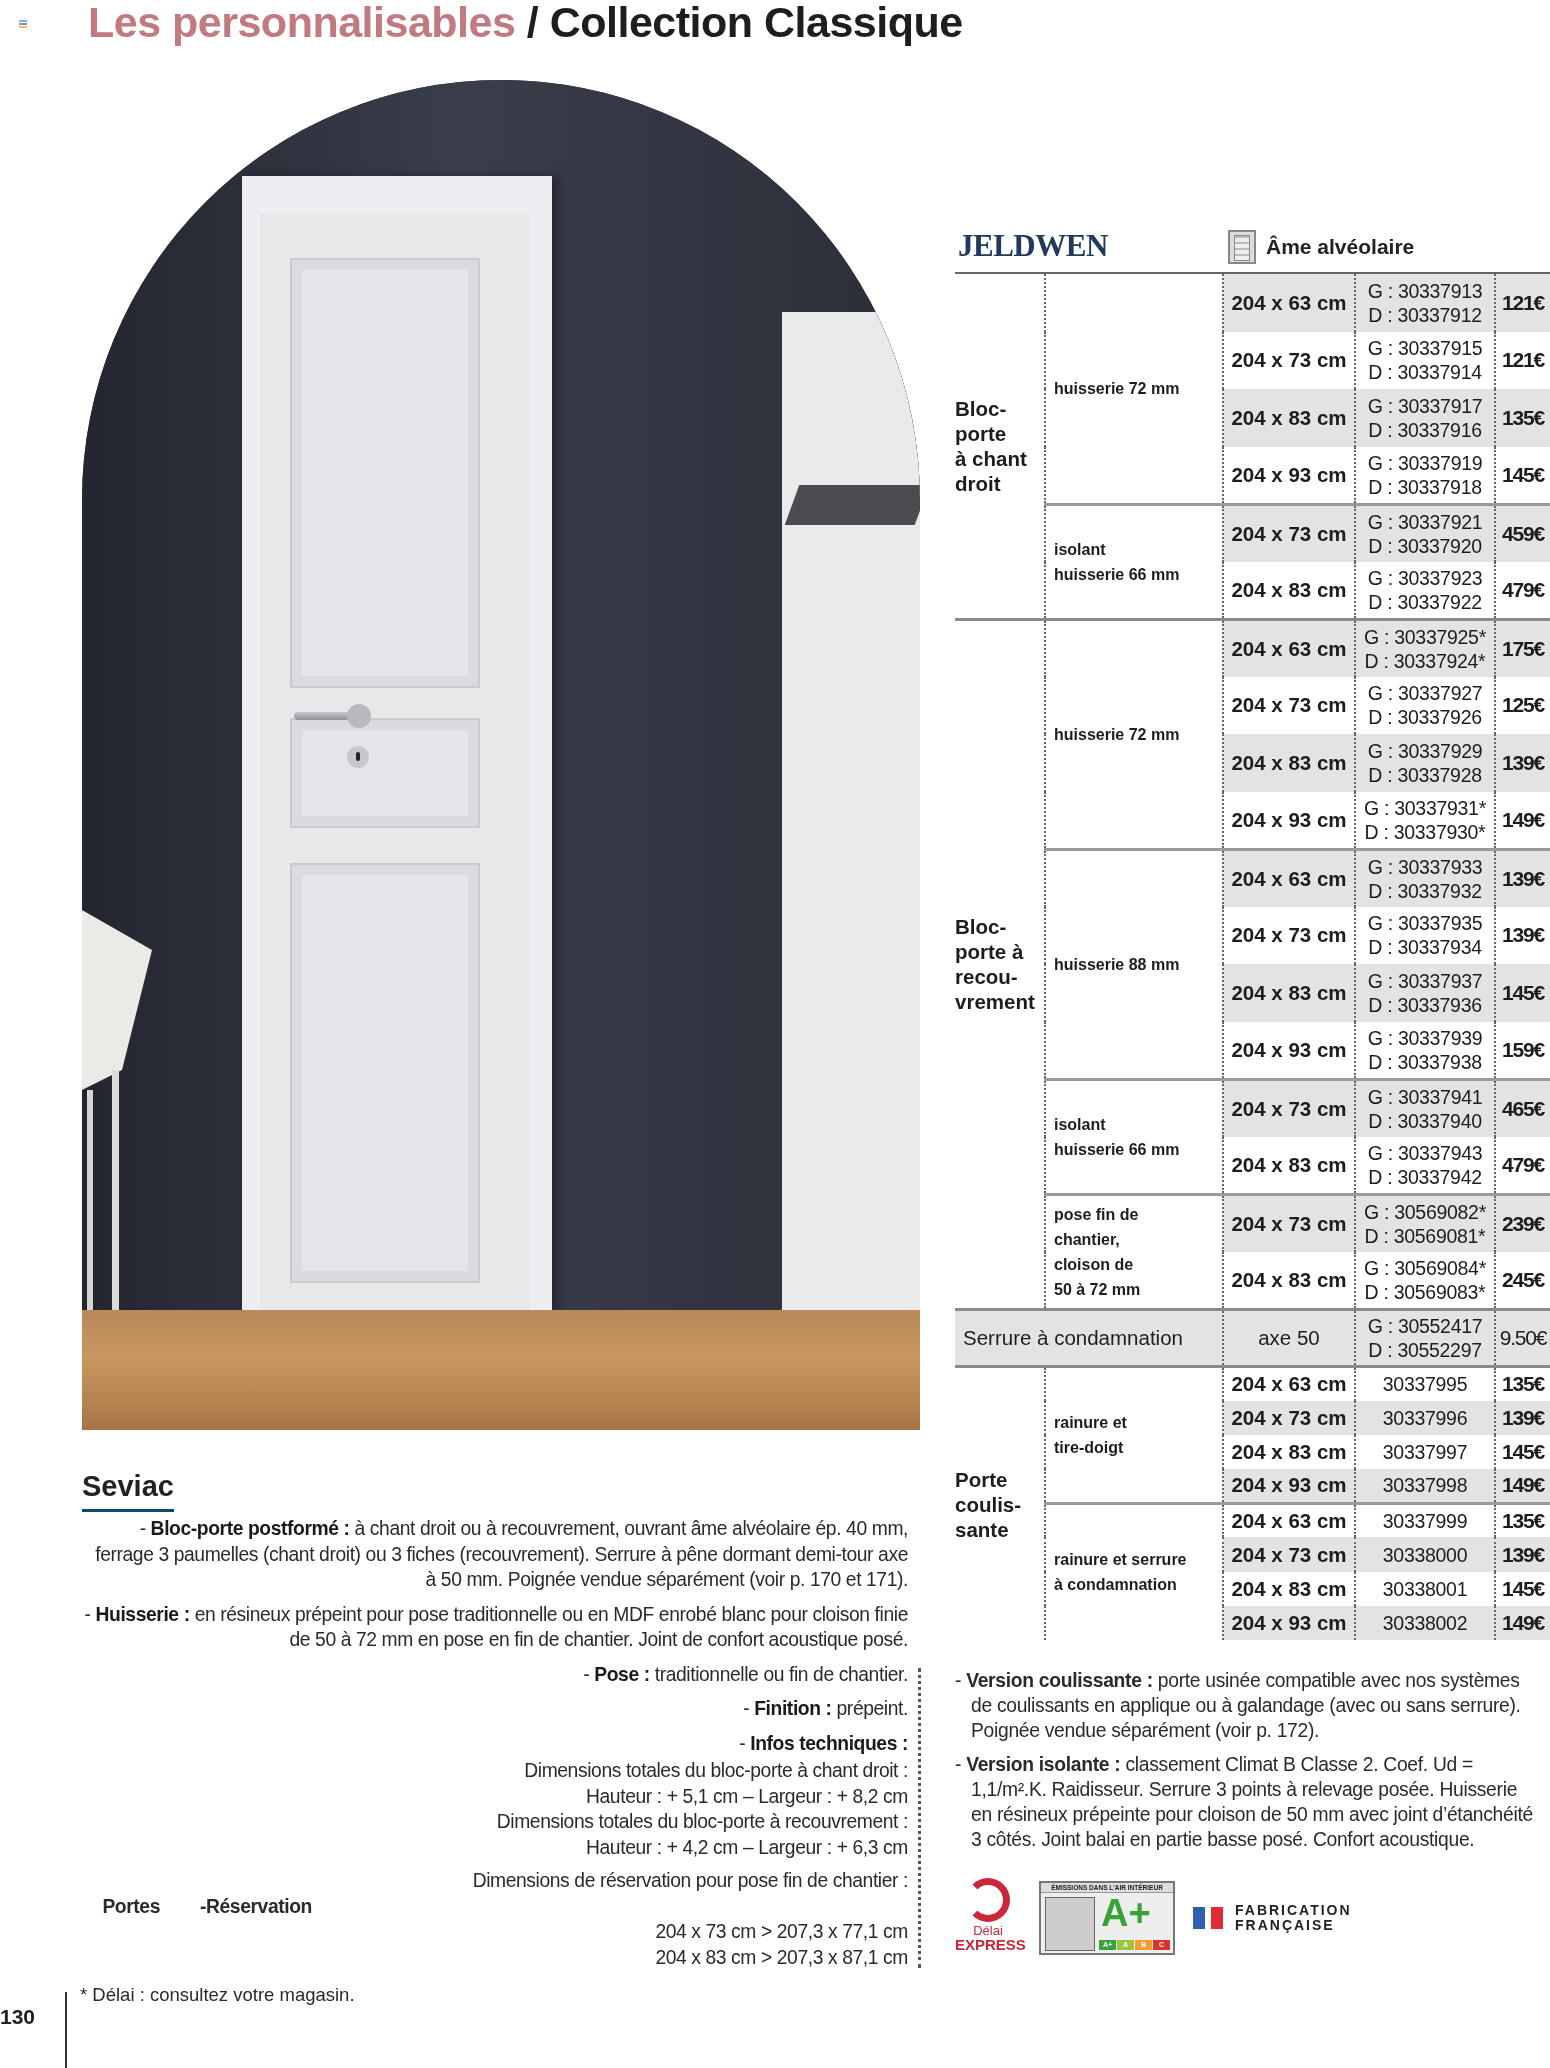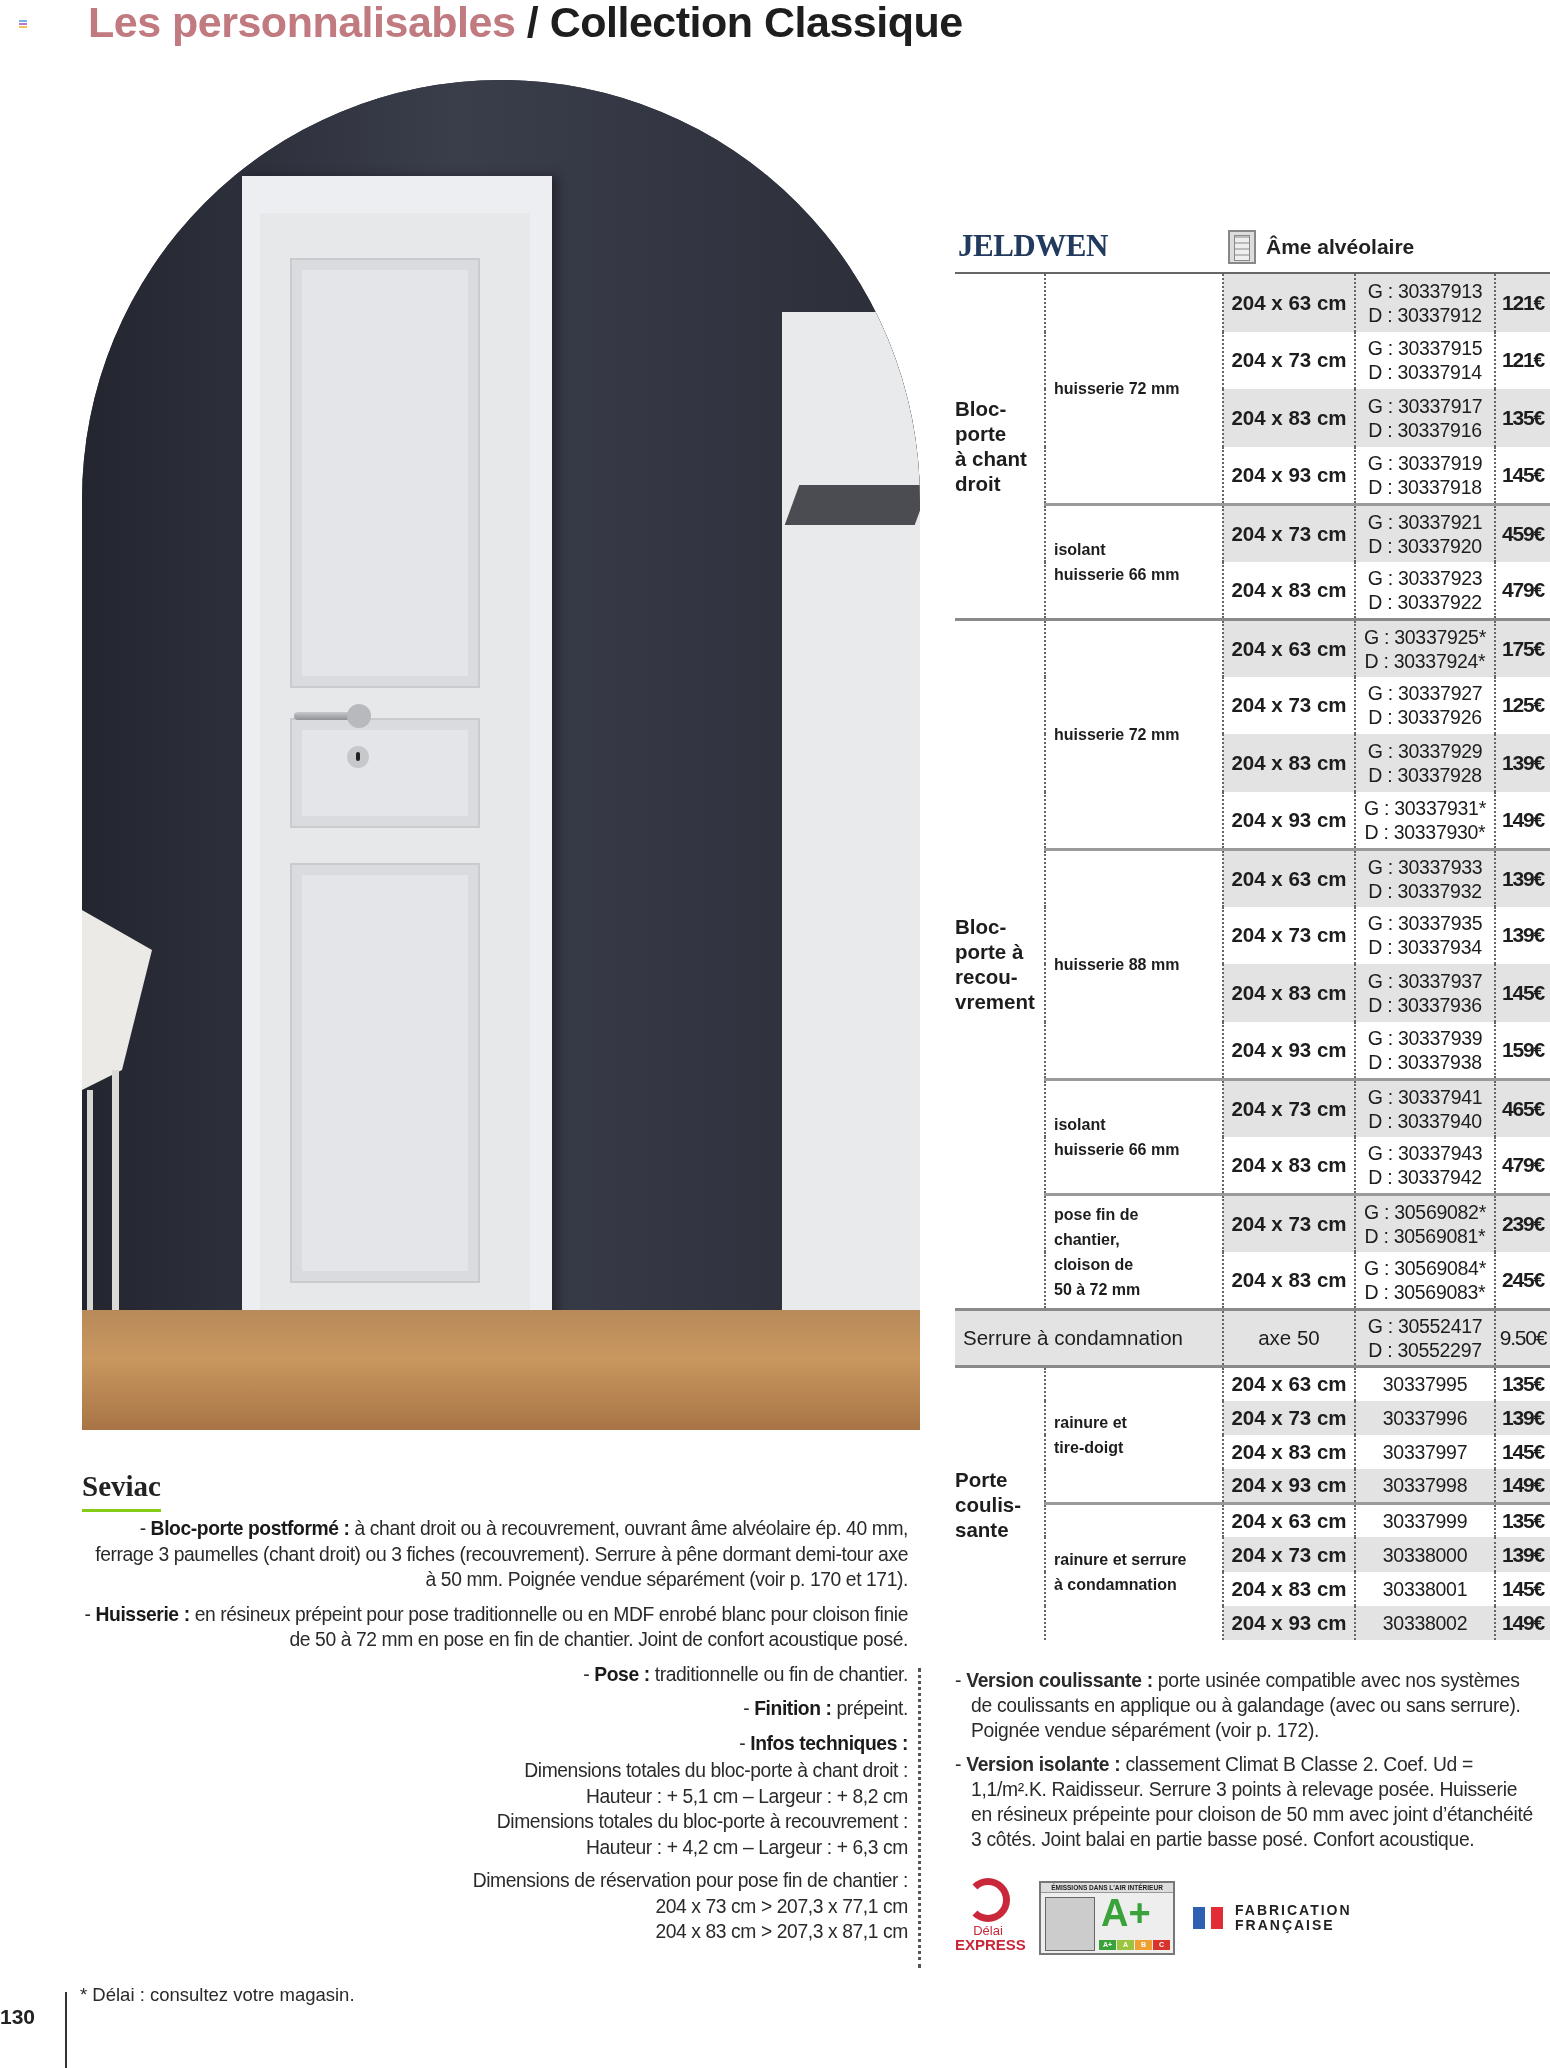--- a/index.html
+++ b/index.html
@@ -24,21 +24,21 @@
   .panel { position: absolute; left: 30px; width: 190px; border: 2px solid #c9cbcf; box-shadow: inset 0 0 0 10px #dadbde; background: #e4e5e8; }
   .handle { position: absolute; left: 212px; top: 632px; width: 66px; height: 8px; background: linear-gradient(#c7c9cc,#8e9195); border-radius: 4px; }
   .rose { position: absolute; left: 265px; top: 624px; width: 24px; height: 24px; border-radius: 50%; background: #b7b9bc; }
   .escut { position: absolute; left: 265px; top: 666px; width: 22px; height: 22px; border-radius: 50%; background: #c6c8cb; }
   .escut::after { content:""; position:absolute; left:9px; top:6px; width:4px; height:9px; background:#222; border-radius:2px; }
   .cabinet { position: absolute; left: 700px; top: 232px; width: 140px; height: 1120px; background: #e9eaec; }
   .counter { position: absolute; left: 710px; top: 405px; width: 130px; height: 40px; background: #4a4c52; transform: skewX(-20deg); }
   .chair { position: absolute; left: 0; top: 830px; width: 70px; height: 420px; }
 
   
-  .seviac { position: absolute; left: 82px; top: 1470px; font-size: 29px; font-weight: bold; color: #222; padding-bottom: 6px; border-bottom: 3px solid #84cc16; font-family: Liberation Serif, serif; }
+  .seviac { position: absolute; left: 82px; top: 1470px; font-size: 29px; font-weight: bold; color: #222; padding-bottom: 6px; border-bottom: 3px solid #0c4a6e; }
   .desc { position: absolute; left: 78px; top: 1516px; width: 830px; font-family: "Liberation Sans", sans-serif; font-size: 19.3px; line-height: 25.5px; color: #2a2a2a; letter-spacing: -0.4px; text-align: right; }
   .desc p { padding-left: 16px; text-indent: -16px; margin-bottom: 9px; }
   .desc b { color: #1a1a1a; }
   .desc .sub { padding-left: 16px; text-indent: 0; margin-bottom: 8px; }
   .desc .plain { padding-left: 2px; text-indent: 0; margin-bottom: 0; }
 
   .footnote { position: absolute; left: 80px; top: 1984px; font-size: 18.5px; color: #2a2a2a; }
   .page-num { position: absolute; left: 0; top: 2005px; font-size: 21px; font-weight: bold; color: #222; }
   .page-rule { position: absolute; left: 65px; top: 1992px; width: 2px; height: 76px; background: #333; }
 
@@ -125,20 +125,25 @@
   <p>- <b>Finition :</b><span> prépeint.</span></p>
   <p style="margin-bottom:2px">- <b>Infos techniques :</b></p>
   <div class="sub" style="padding-left:16px">
     <div>Dimensions totales du bloc-porte à chant droit :</div>
     <div>Hauteur : + 5,1 cm – Largeur : + 8,2 cm</div>
     <div>Dimensions totales du bloc-porte à recouvrement :</div>
     <div>Hauteur : + 4,2 cm – Largeur : + 6,3 cm</div>
   </div>
   <div class="plain">
     <div>Dimensions de réservation pour pose fin de chantier :</div>
+    <div style="font-weight:bold;display:flex;gap:0">
+      <span style="width:80px">Portes</span>
+      <span style="width:46px">-</span>
+      <span>Réservation</span>
+    </div>
     <div>204 x 73 cm &gt; 207,3 x 77,1 cm</div>
     <div>204 x 83 cm &gt; 207,3 x 87,1 cm</div>
   </div>
 </div>
 
 <div class="page-num">130</div>
 <div class="page-rule"></div>
 <div class="footnote">* Délai : consultez votre magasin.</div>
 
 <div class="brand">JELDWEN</div>

